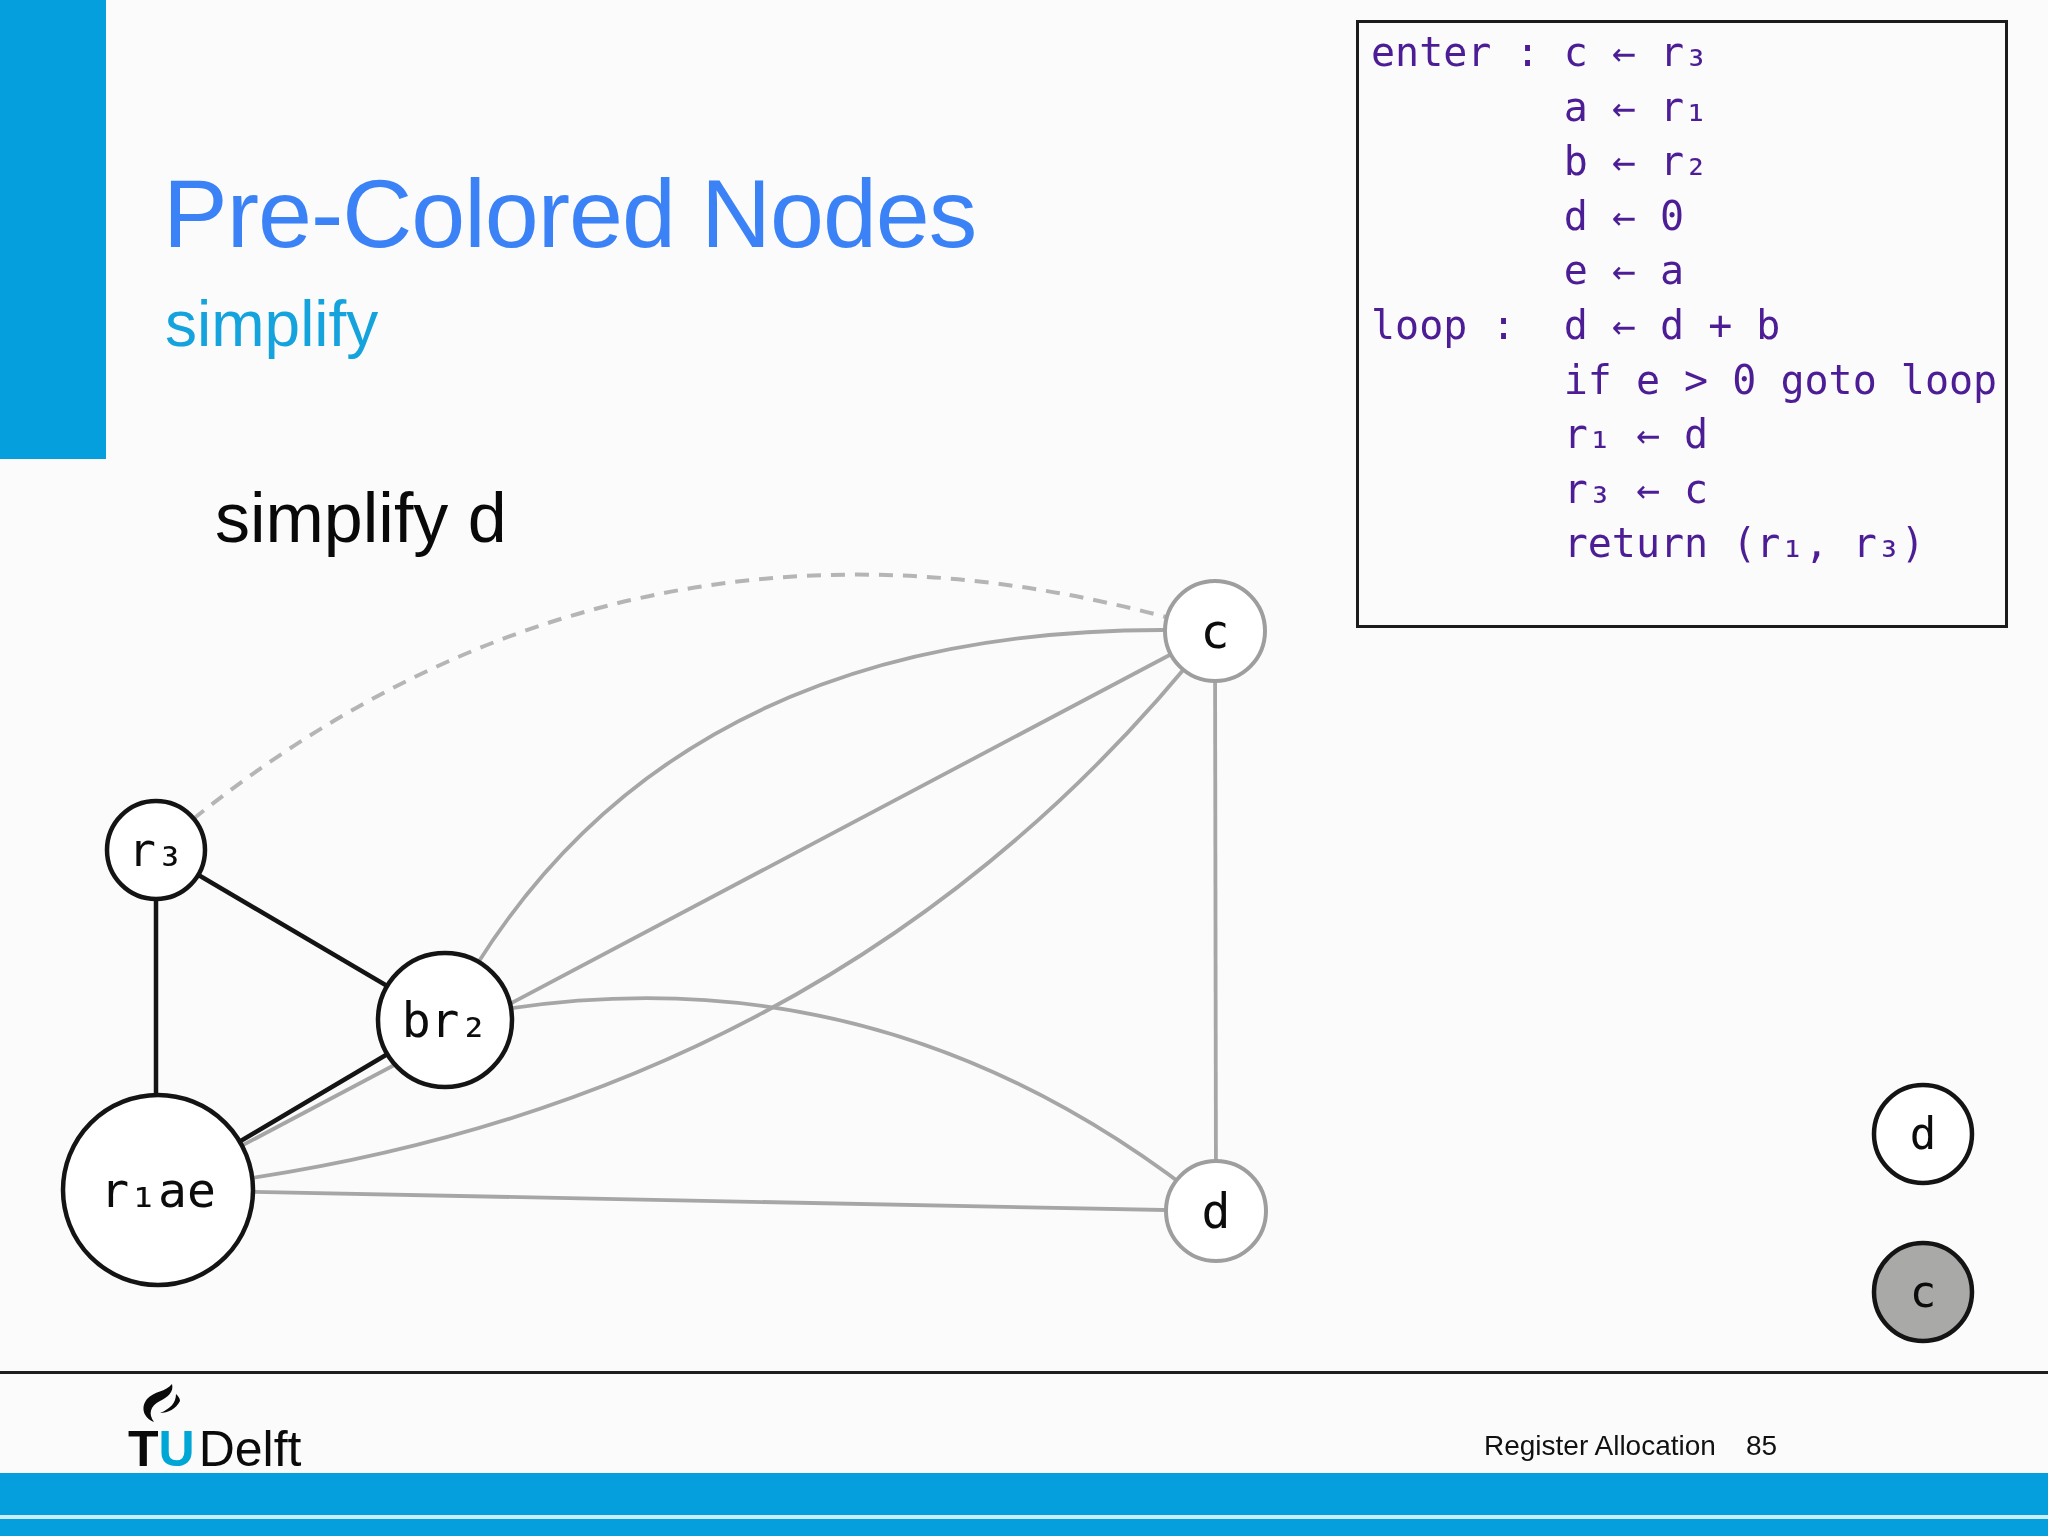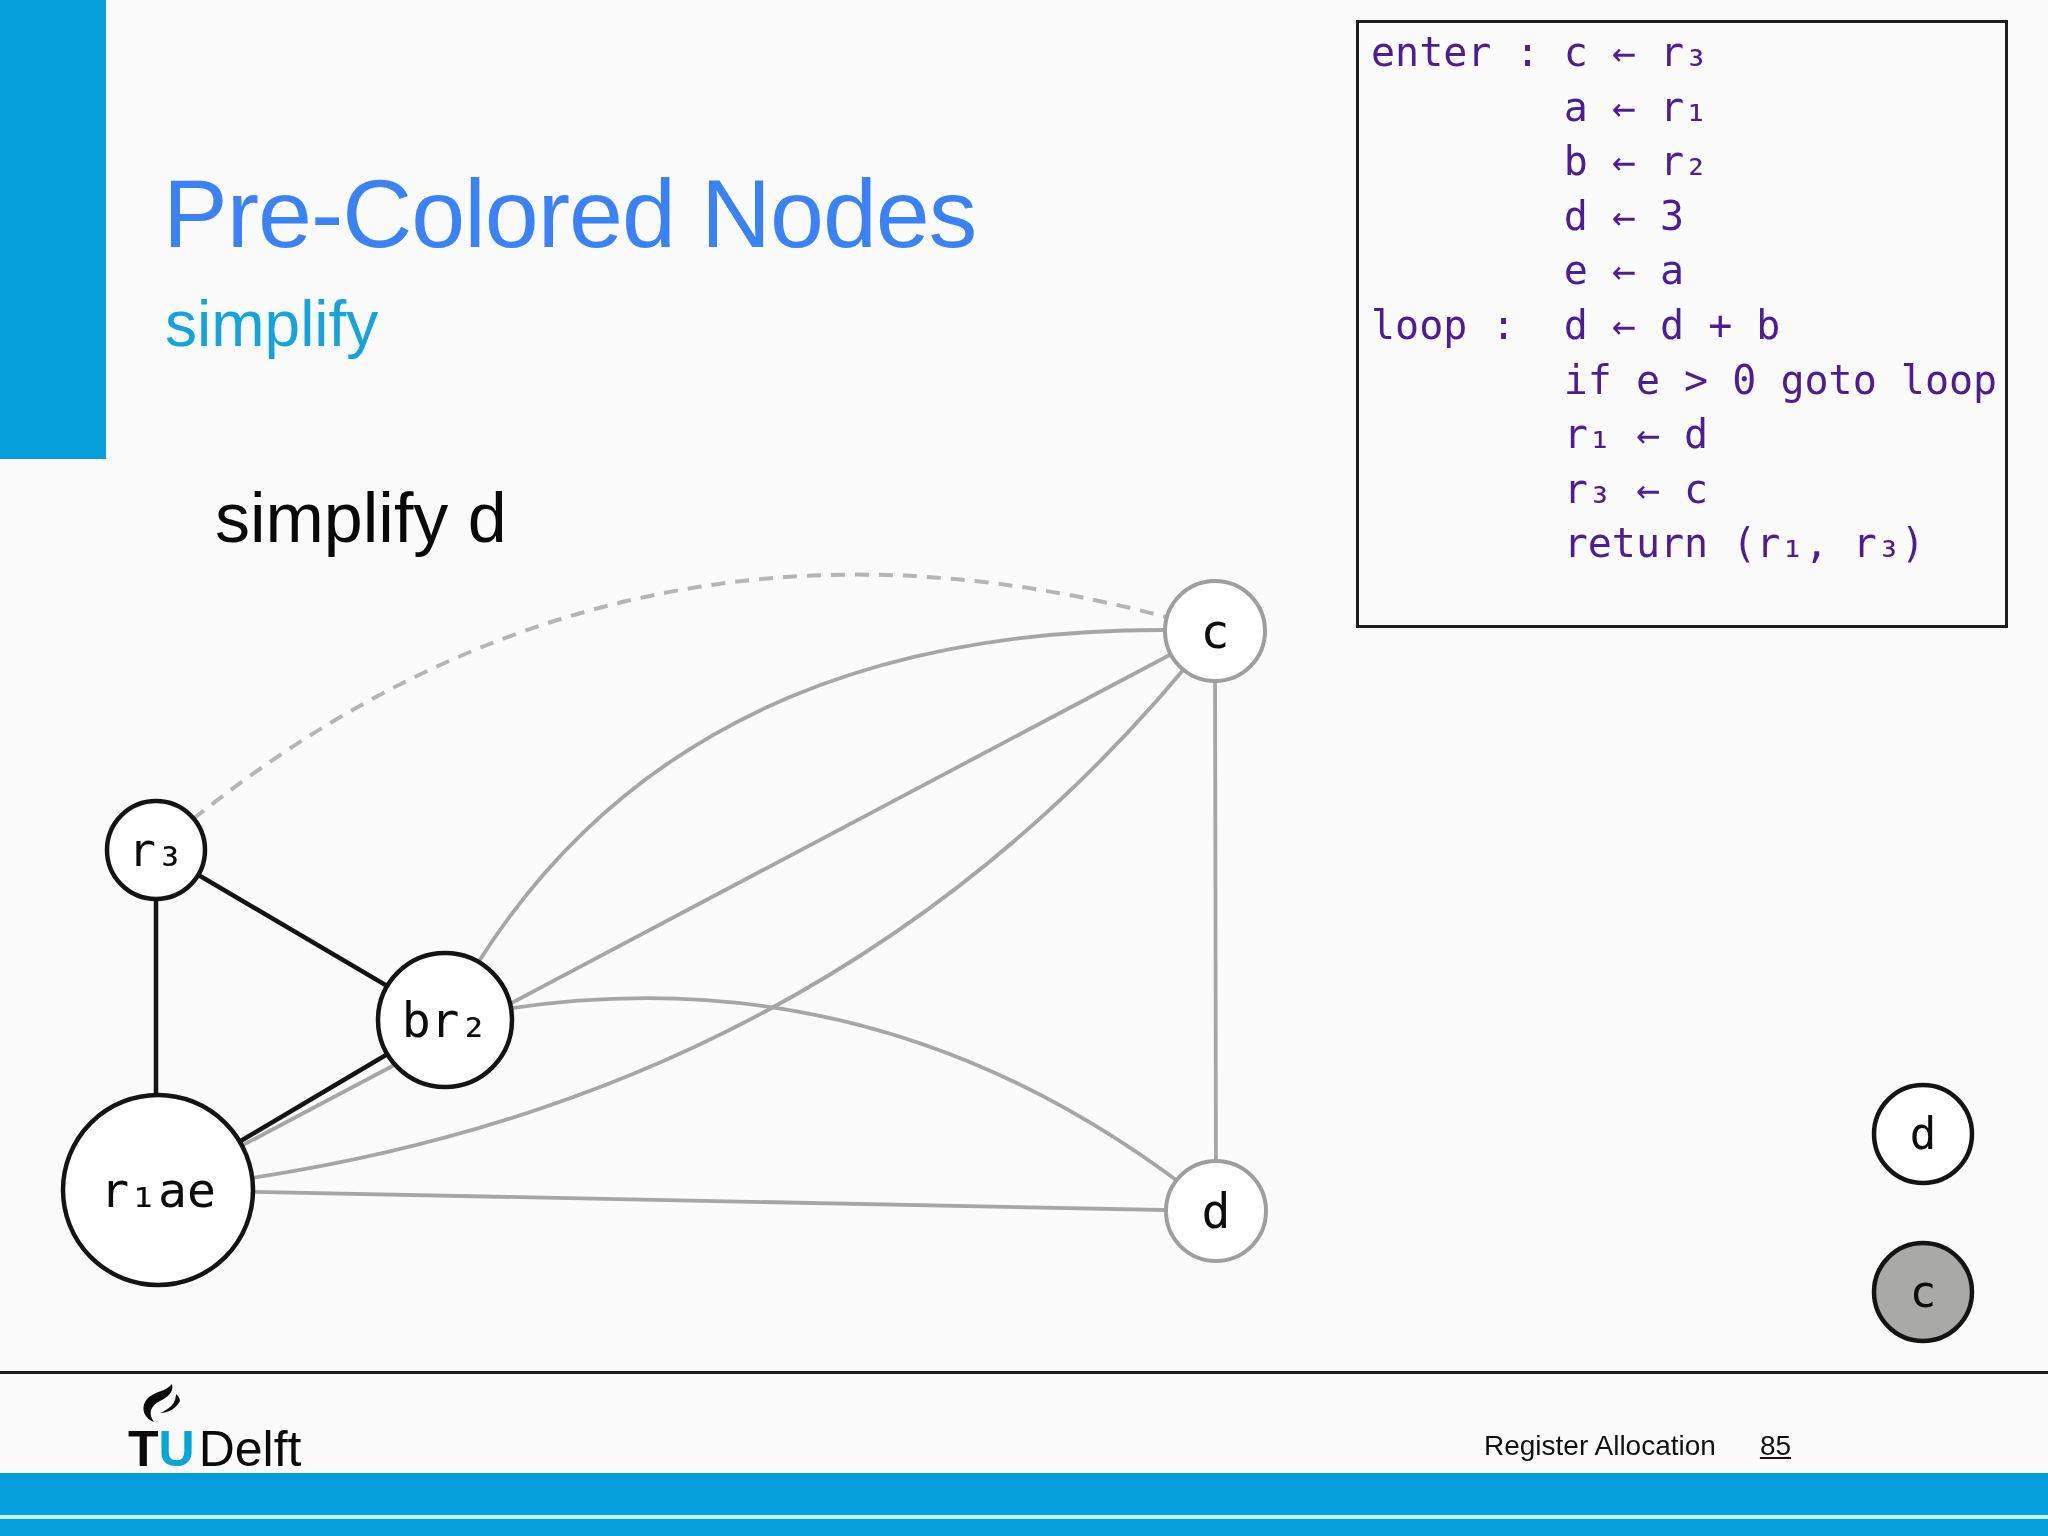--- a/index.html
+++ b/index.html
@@ -35,38 +35,38 @@
     text-anchor:middle;
   }
   
   .footer-rule{position:absolute;left:0;top:1371px;width:2048px;height:3px;background:#1f1f1f;}
   .logo{position:absolute;left:128px;top:1420px;font-size:50px;white-space:nowrap;letter-spacing:0;}
   .logo .t{color:#0a0a0a;font-weight:700;}
   .logo .u{color:#00a6d6;font-weight:700;}
   .logo .delft{color:#0a0a0a;font-weight:400;margin-left:4px;}
   .logo-flame{position:absolute;left:138px;top:1384px;}
   .footer-text{position:absolute;left:1484px;top:1430px;font-size:28px;color:#111;white-space:nowrap;}
-  .footer-text .page{margin-left:44px;text-decoration:underline;}
+  .footer-text .page{margin-left:30px;}
   .bottom-bar{position:absolute;left:0;top:1473px;width:2048px;height:63px;background:#069fdd;}
   .bottom-bar .inner-line{position:absolute;left:0;top:42px;width:100%;height:4px;background:#c9eef7;}
 </style>
 </head>
 <body>
 
 <div class="left-bar"></div>
 
 <div class="title">Pre-Colored Nodes</div>
 <div class="subtitle">simplify</div>
 <div class="step">simplify d</div>
 
 <div class="code-box">
   <div class="code-line">enter : c ← r₃</div>
   <div class="code-line">        a ← r₁</div>
   <div class="code-line">        b ← r₂</div>
-  <div class="code-line">        d ← 3</div>
+  <div class="code-line">        d ← 0</div>
   <div class="code-line">        e ← a</div>
   <div class="code-line">loop :  d ← d + b</div>
   <div class="code-line">        if e &gt; 0 goto loop</div>
   <div class="code-line">        r₁ ← d</div>
   <div class="code-line">        r₃ ← c</div>
   <div class="code-line">        return (r₁, r₃)</div>
 </div>
 
 <svg class="graph-svg" width="2048" height="1536" viewBox="0 0 2048 1536">
 

